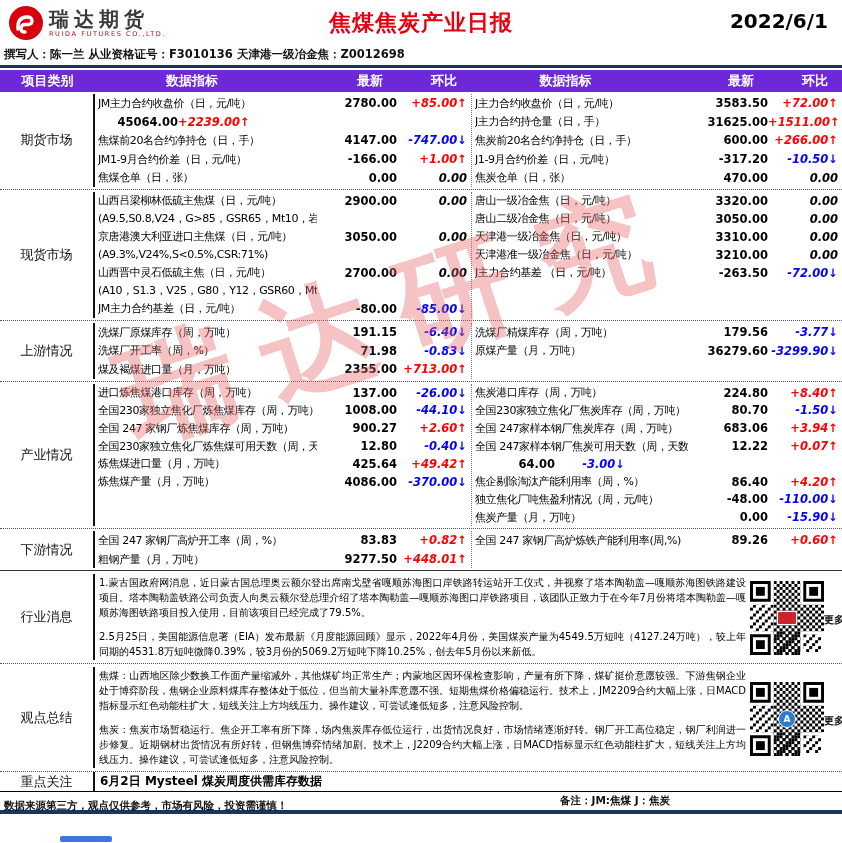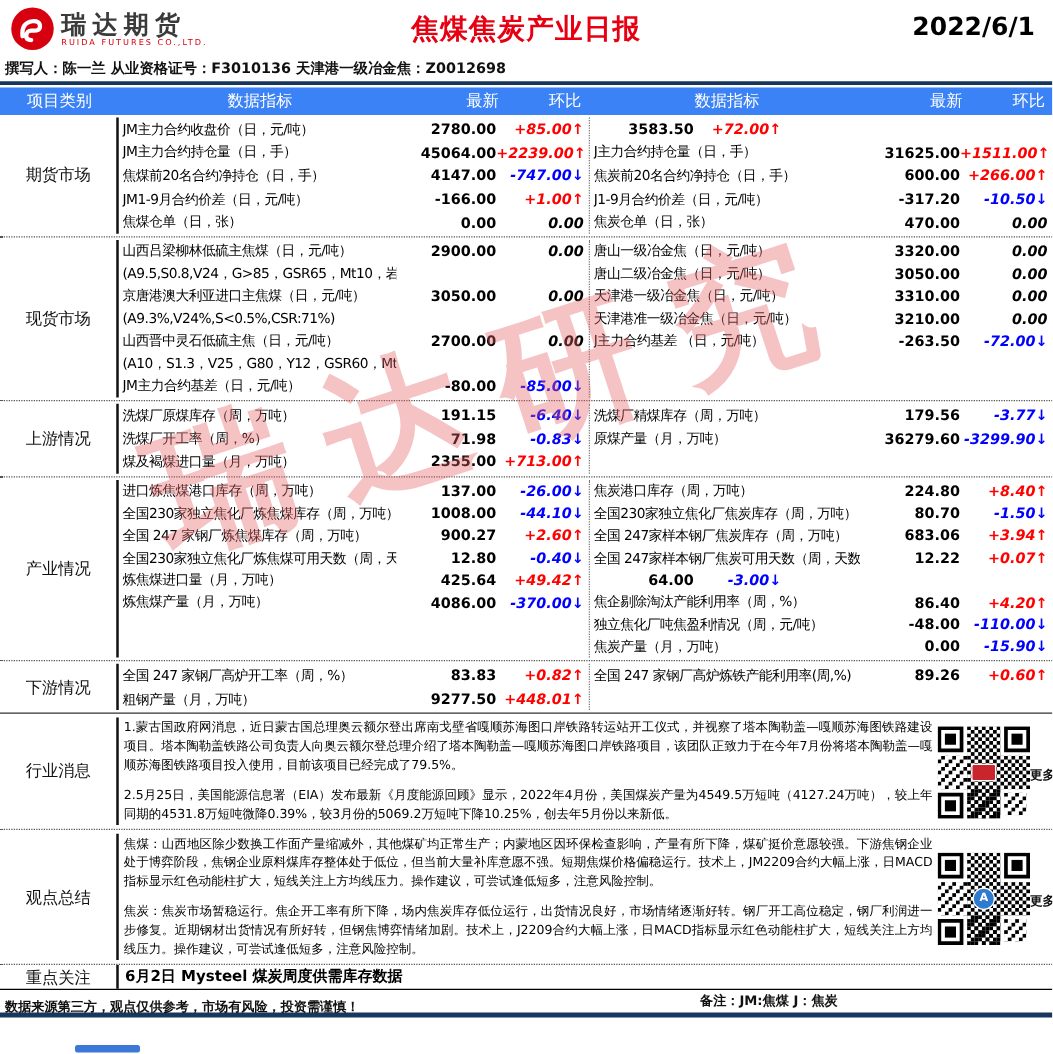--- a/index.html
+++ b/index.html
@@ -12,26 +12,26 @@
   .brand { position:absolute; left:8px; top:5px; display:flex; align-items:center; gap:5px; }
   .brand svg { display:block; }
   .brand-txt .cn { font-size:20px; font-weight:bold; color:#3a3a3a; letter-spacing:5px; line-height:1.05; }
   .brand-txt .en { font-size:6.5px; color:#d7000f; letter-spacing:1.6px; font-weight:normal; }
   .page-title { position:absolute; left:0; right:0; top:8px; text-align:center; font-size:22px; font-weight:bold; color:#e60012; letter-spacing:1px; }
   .hdr-date { position:absolute; right:14px; top:9px; font-size:20px; font-weight:bold; color:#000; }
 
   .author-line { padding:1px 4px 3px 4px; font-size:11.5px; font-weight:bold; color:#111; border-bottom:3px solid #16365c; }
 
   
-  .thead { display:grid; grid-template-columns:95px 376px 371px; background:#3b82f6; color:#fff; font-size:13px; font-weight:normal; height:22px; align-items:center; margin-top:2px; }
+  .thead { display:grid; grid-template-columns:95px 376px 371px; background:#6d28d9; color:#fff; font-size:13px; font-weight:bold; height:22px; align-items:center; margin-top:2px; }
   .thead .h-cat { text-align:center; }
-  .thead .h-half { display:flex; }
+  .thead .h-half { display:flex;gap:16px; }
   .thead .h-ind { flex:1; text-align:center; }
   .thead .h-val { width:78px; text-align:right; }
-  .thead .h-chg { width:72px; text-align:right; padding-right:6px;padding-left:32px; }
+  .thead .h-chg { width:72px; padding-right:6px;padding-left:32px; }
 
   .section { display:grid; grid-template-columns:95px 376px 371px; border-top:1px dotted #555; padding:2px 0; }
   .section:first-of-type { border-top:none; }
   .cat { display:flex; align-items:center; justify-content:center; font-size:13px; color:#111; border-right:2.5px solid #111; }
   .half { padding:0 0 0 3px; }
   .half.right { border-left:1px dotted #777; }
   .row { display:flex; align-items:center; height:18.6px; }
   .sec-spot .row { height:18px; }
   .sec-industry .row { height:17.8px; }
   .row .lbl { flex:1; font-size:11px; letter-spacing:-0.4px; white-space:nowrap; overflow:hidden; color:#000; }
@@ -139,21 +139,20 @@
   <div class="section sec-futures">
     <div class="cat">期货市场</div>
     <div class="half left">
   <div class="row">
     <span class="lbl">JM主力合约收盘价（日，元/吨）</span>
     <span class="val">2780.00</span>
     <span class="chg up">+85.00↑</span>
   </div>
 
   <div class="row">
-    <span class="lbl">JM主力合约持仓量（日，手）</span>
     <span class="val">45064.00</span>
     <span class="chg up">+2239.00↑</span>
   </div>
 
   <div class="row">
     <span class="lbl">焦煤前20名合约净持仓（日，手）</span>
     <span class="val">4147.00</span>
     <span class="chg down">-747.00↓</span>
   </div>
 
@@ -164,20 +163,21 @@
   </div>
 
   <div class="row">
     <span class="lbl">焦煤仓单（日，张）</span>
     <span class="val">0.00</span>
     <span class="chg flat">0.00</span>
   </div>
 </div>
     <div class="half right">
   <div class="row">
+    <span class="lbl">J主力合约收盘价（日，元/吨）</span>
     <span class="val">3583.50</span>
     <span class="chg up">+72.00↑</span>
   </div>
 
   <div class="row">
     <span class="lbl">J主力合约持仓量（日，手）</span>
     <span class="val">31625.00</span>
     <span class="chg up">+1511.00↑</span>
   </div>
 

